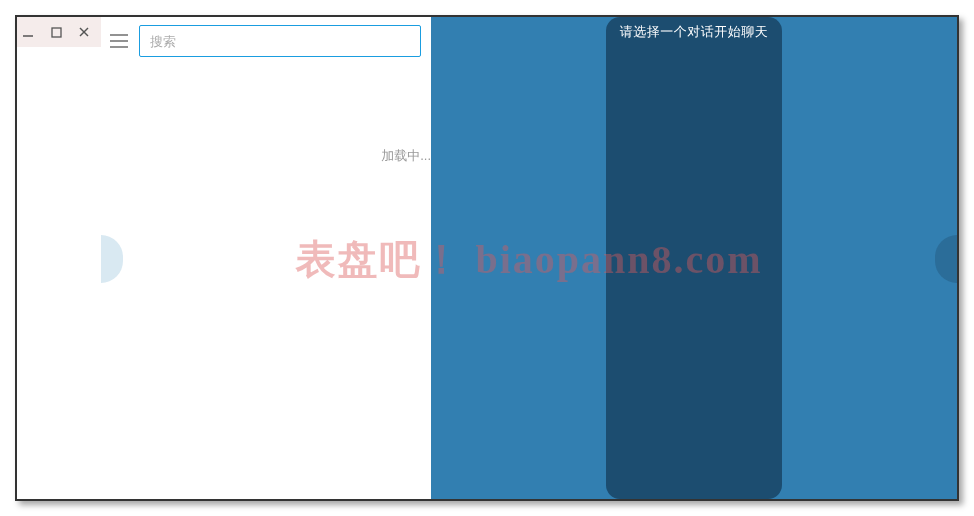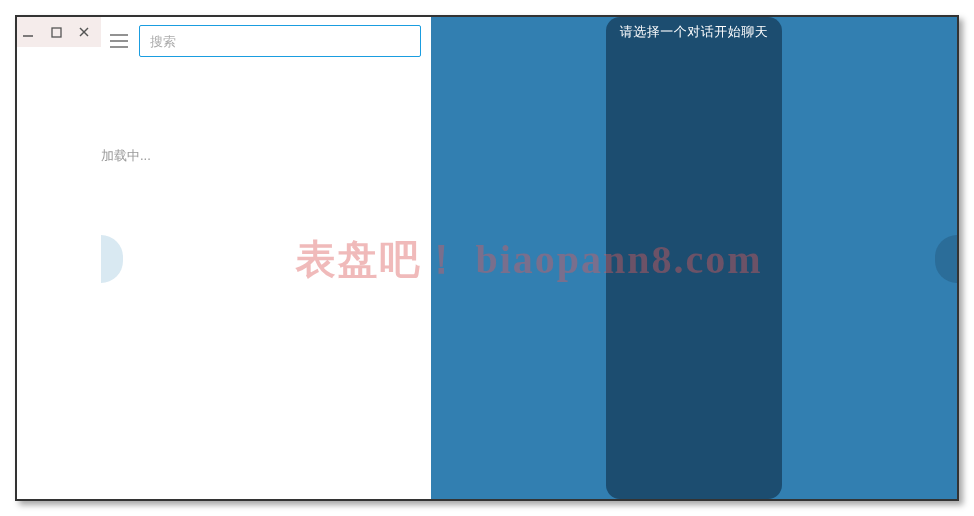--- a/index.html
+++ b/index.html
@@ -73,21 +73,21 @@
       height: 32px;
       border: 1.5px solid #1a9de0;
       border-radius: 2px;
       padding: 0 10px;
       font-size: 13px;
       color: #333;
       outline: none;
     }
     .search-input::placeholder { color: #aaa; }
     .loading-text {
-      text-align: left;
+      text-align: right;
       color: #999;
       font-size: 13px;
       margin-top: 82px;
     }
     .right-pane {
       flex: 1;
       background: #327fb1;
       display: flex;
       justify-content: center;
     }

